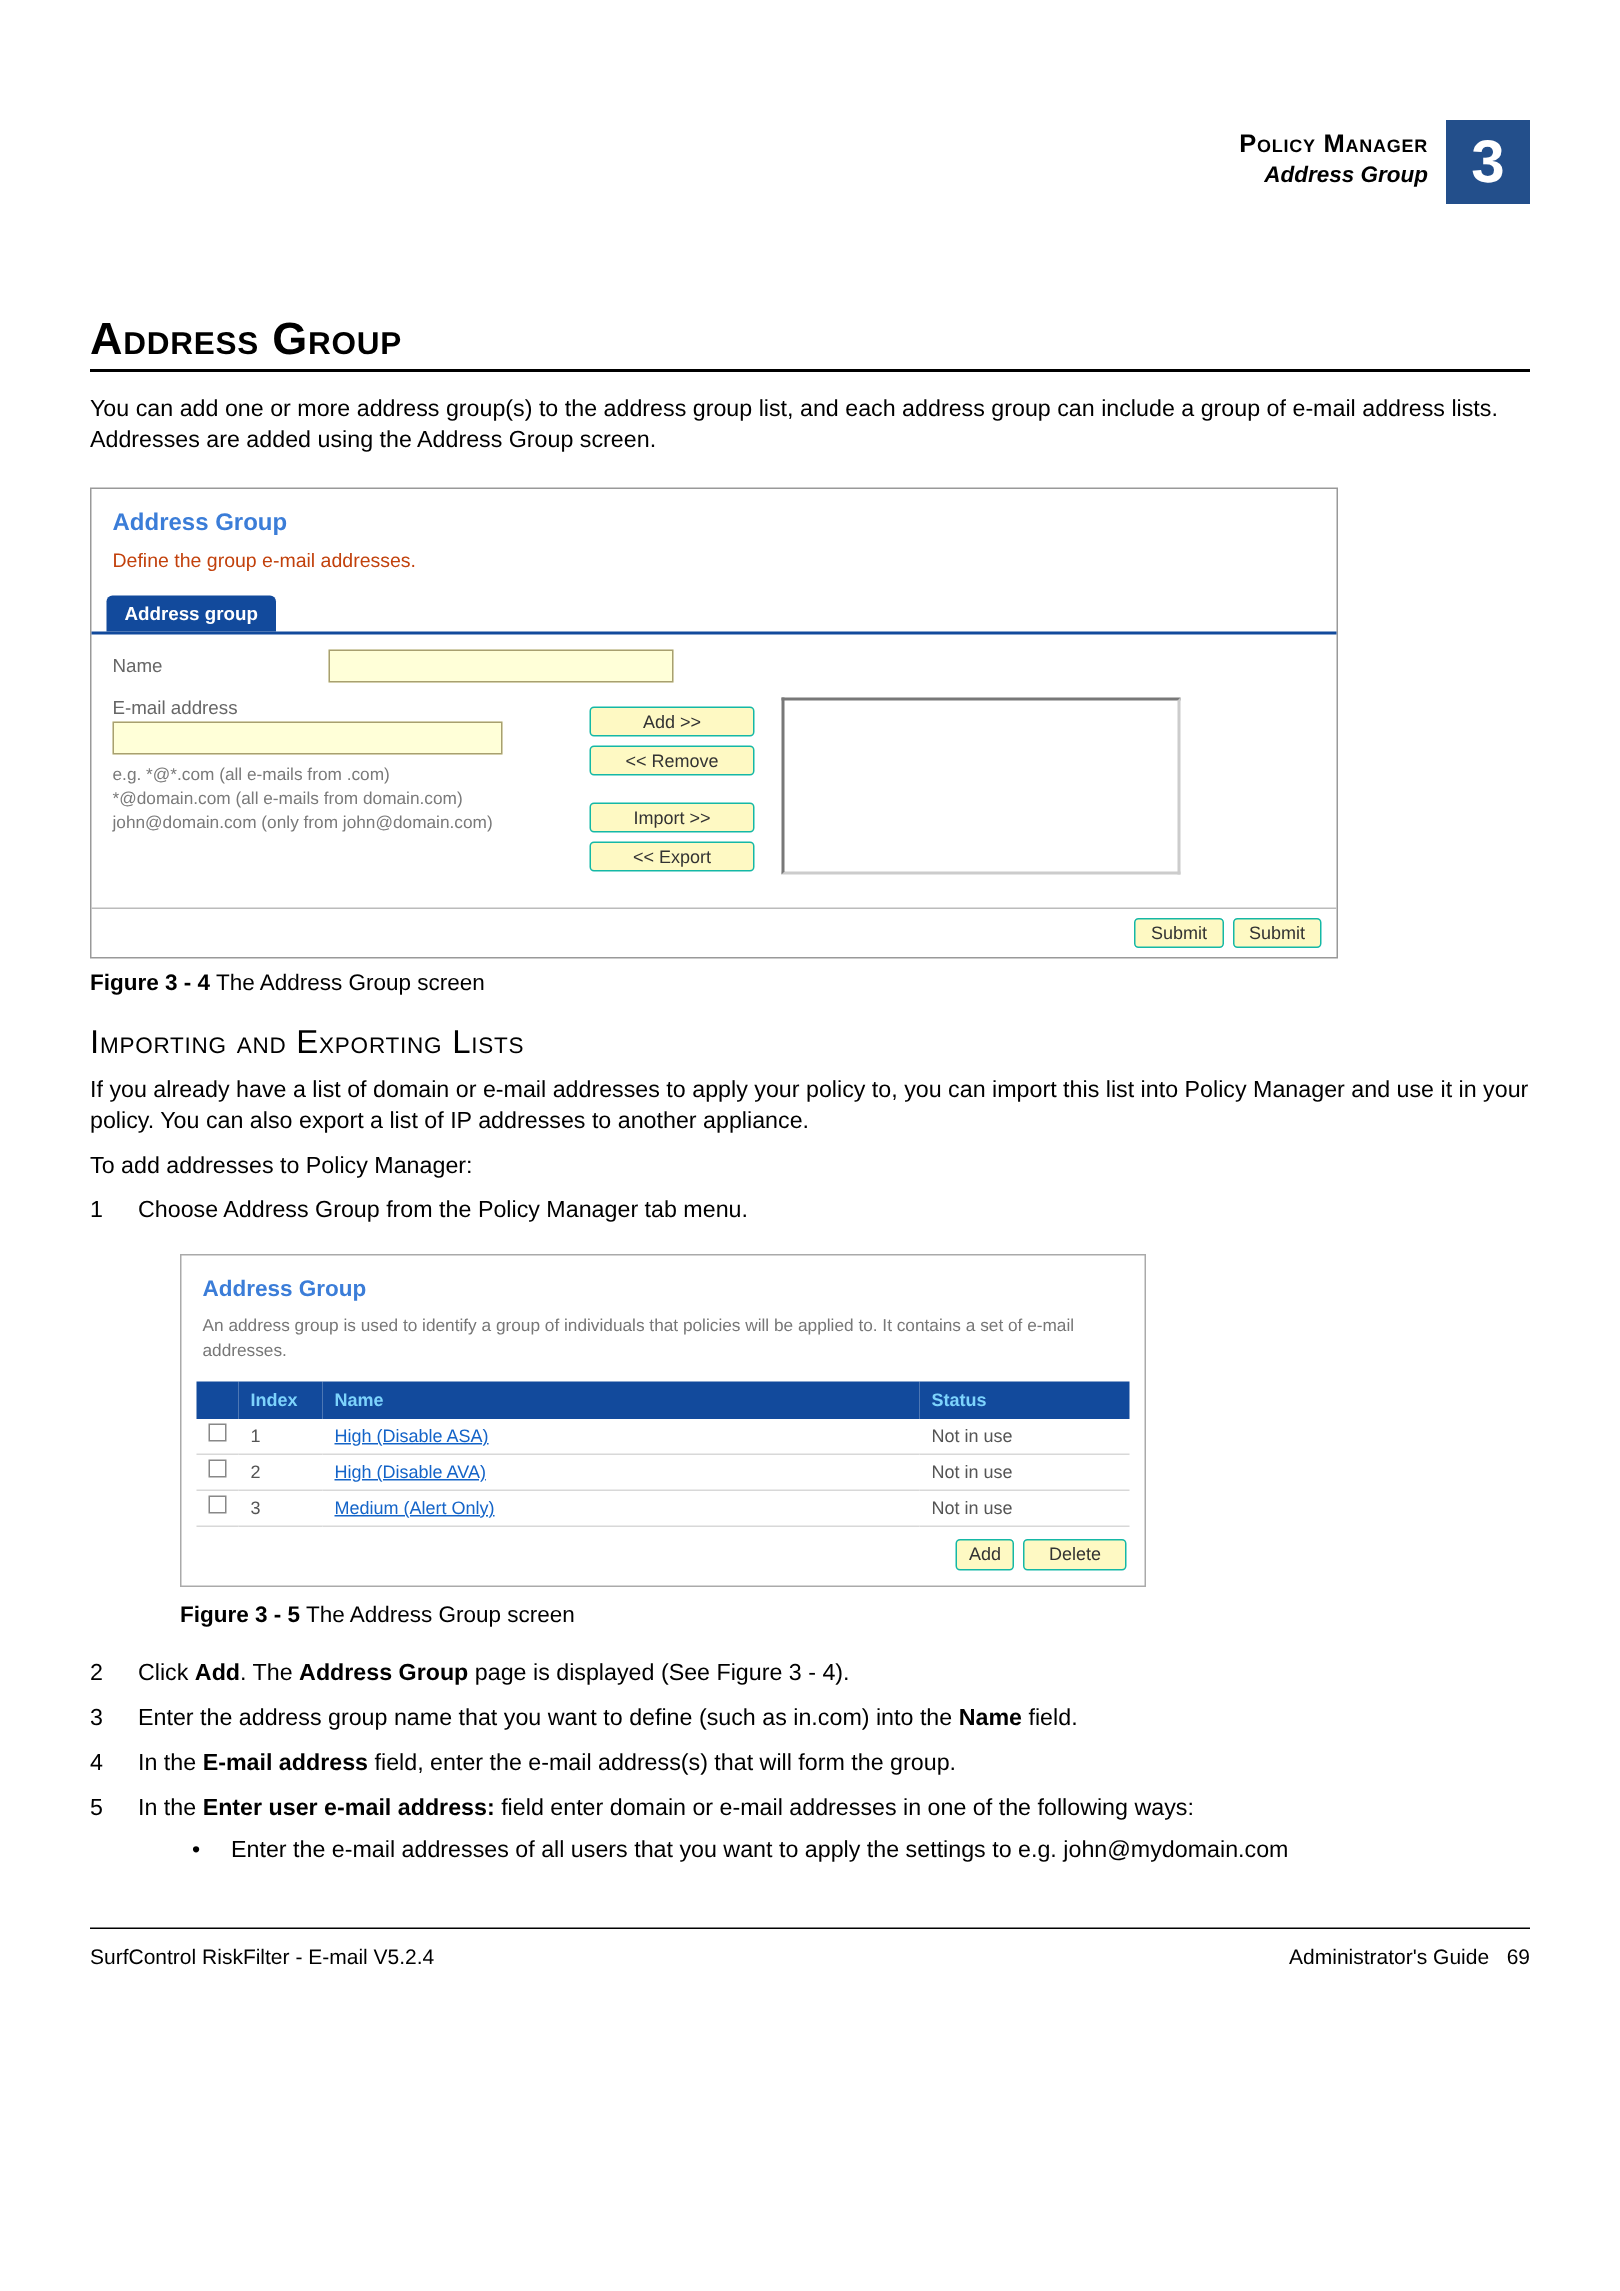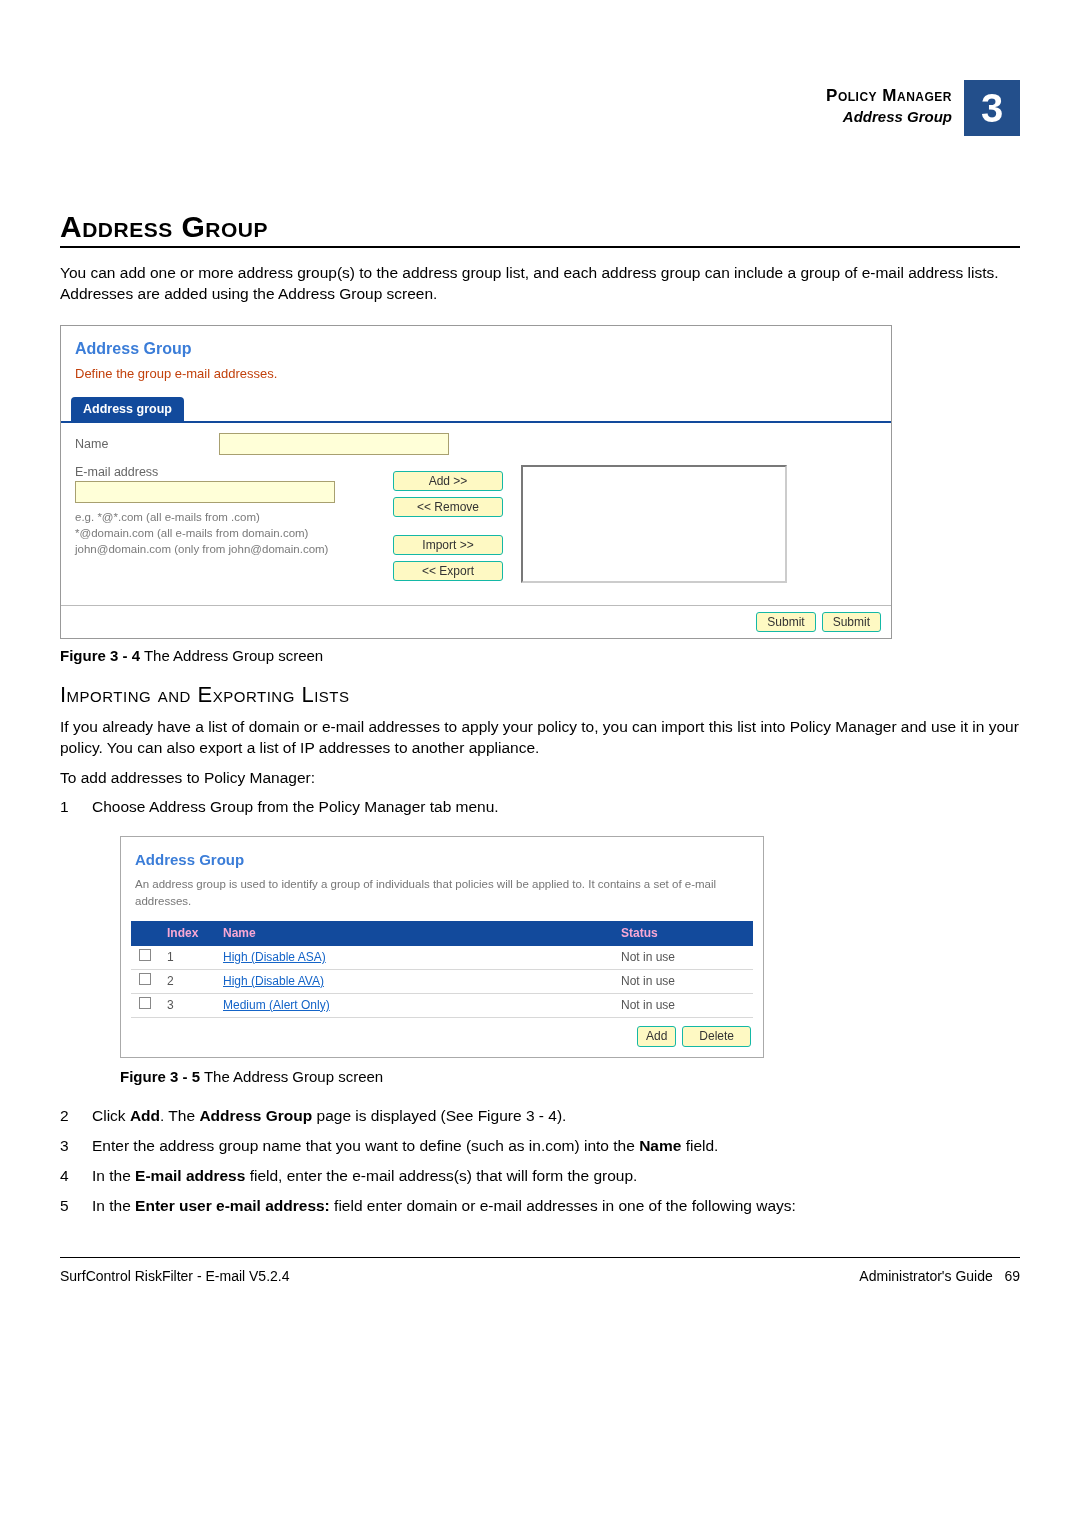--- a/index.html
+++ b/index.html
@@ -41,21 +41,21 @@
   .col-b { display:flex; flex-direction:column; gap:6px; align-items:stretch; width:110px; margin-top:6px; }
   .btn-s { background:#fef9c3; border:1px solid #14b8a6; border-radius:3px; font-size:12px; padding:2px 6px; color:#333; text-align:center; }
   .listbox { border:2px inset #ccc; width:266px; height:118px; background:#fff; }
   .hints { color:#7a7a7a; font-size:11.5px; line-height:1.4; margin-top:6px; }
   .underbar { border-top:1px solid #bbb; padding:6px 10px; display:flex; justify-content:flex-end; gap:6px; }
   
   .shot2 { border:1px solid #aaa; margin:18px 0 6px 28px; background:#fff; font-size:12.5px; color:#333; width:644px; }
   .shot2 .tl1 { color: var(--accent-blue); font-weight:bold; font-size:15px; padding:12px 14px 6px; }
   .shot2 .tl2 { color:#777; padding:0 14px 12px; font-size:11.5px; }
   table.listing { width:calc(100% - 20px); margin:0 10px; border-collapse:collapse; }
-  table.listing th { background:var(--dark-blue); color:#f9a8d4; text-align:left; font-size:12px; font-weight:bold; padding:4px 8px;margin-left:26px; }
+  table.listing th { background:var(--dark-blue); color:#7dd3fc; text-align:left; font-size:12px; font-weight:bold; padding:4px 8px;margin-left:26px; }
   table.listing td { border-bottom:1px solid #d8d8d8; padding:3px 8px; color:#555; font-size:12px; }
   td.link a { color:#1464c8; text-decoration:underline; cursor:pointer; }
   .chk { width:12px; height:12px; border:1px solid #888; display:inline-block; background:#fff; }
   .underbar2 { display:flex; justify-content:flex-end; gap:6px; padding:8px 12px 10px; }
   
   .foothr { border:none; border-top:1.5px solid #000; margin-top:40px; }
   .footer { display:flex; justify-content:space-between; align-items:baseline; font-size:14px; margin-top:10px; }
 </style>
 </head>
 <body>
@@ -170,20 +170,23 @@
       <span>Click </span><b>Add</b><span>. The </span><b>Address Group</b><span> page is displayed (See Figure 3 - 4).</span>
     </li>
     <li><span class="num">3</span>
       <span>Enter the address group name that you want to define (such as in.com) into the </span><b>Name</b><span> field.</span>
     </li>
     <li><span class="num">4</span>
       <span>In the </span><b>E-mail address</b><span> field, enter the e-mail address(s) that will form the group.</span>
     </li>
     <li><span class="num">5</span>
       <span>In the </span><b>Enter user e-mail address:</b><span> field enter domain or e-mail addresses in one of the following ways:</span>
+      <ul class="bullets">
+        <li>Enter the e-mail addresses of all users that you want to apply the settings to e.g. john@mydomain.com</li>
+      </ul>
     </li>
   </ol>
 
   <hr class="foothr">
   <div class="footer">
     <span>SurfControl RiskFilter - E-mail V5.2.4</span>
     <span>
       <span>Administrator's Guide</span>&nbsp;&nbsp;&nbsp;<span>69</span>
     </span>
   </div>

